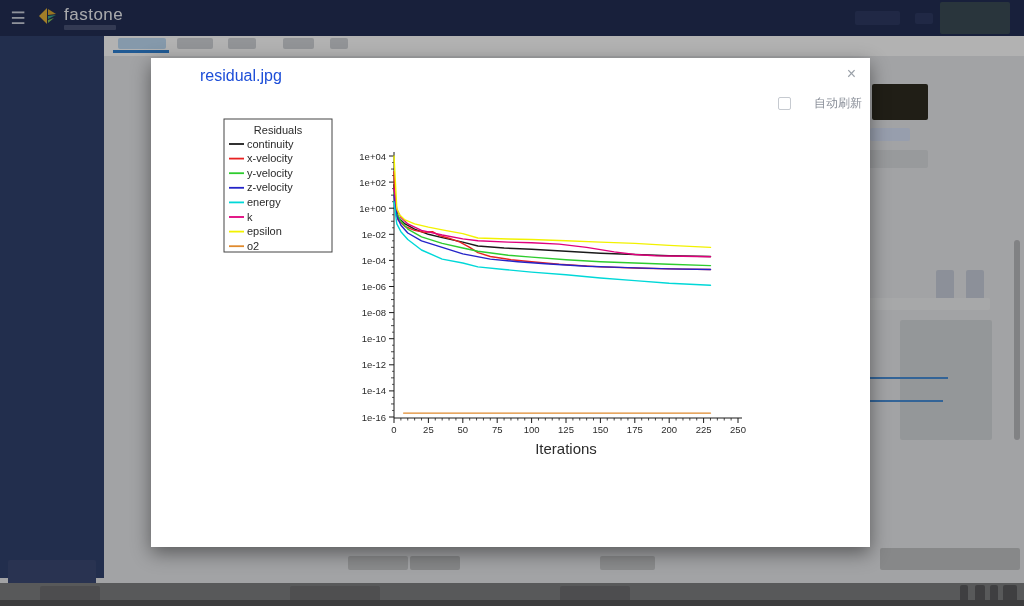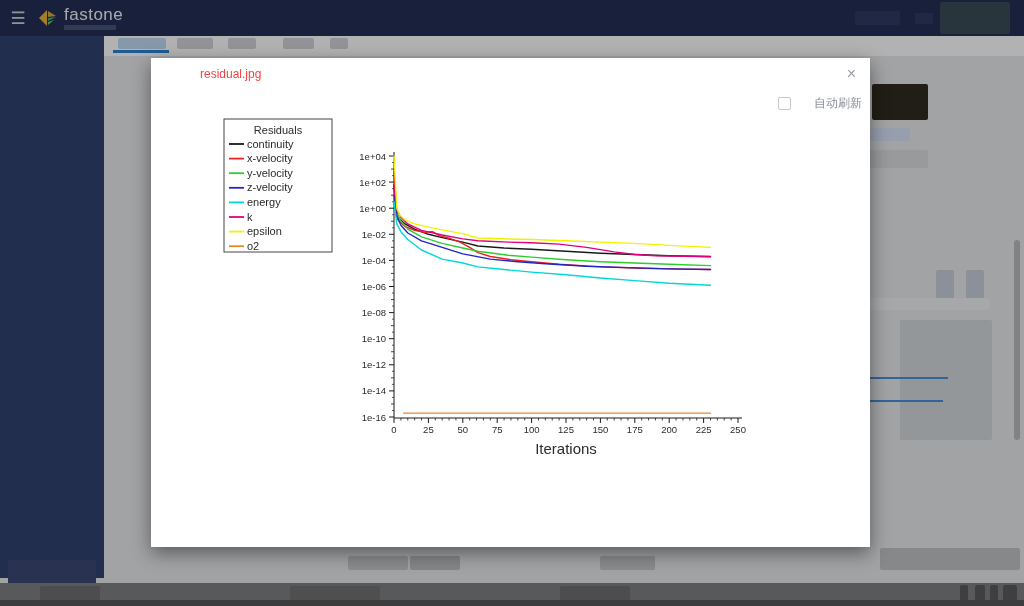--- a/index.html
+++ b/index.html
@@ -3,41 +3,41 @@
 <meta charset="utf-8">
 <style>
   * { margin:0; padding:0; box-sizing:border-box; }
   body { font-family:"Liberation Sans", sans-serif; background:#333; }
   .screen { position:relative; width:1024px; height:606px; overflow:hidden; background:#e9eaec; }
   .abs { position:absolute; }
 
   
   .topbar { left:0; top:0; width:1024px; height:36px; background:#232e55; display:flex; align-items:center; z-index:1; }
   .menu-btn { width:36px; text-align:center; color:#cdd2de; font-size:17px; cursor:pointer; }
-  .brand { display:flex; align-items:center; gap:6px; margin-left:2px; }
+  .brand { display:flex; align-items:flex-start; gap:6px; margin-left:2px; }
   .brand-text { color:#f2f4f8; font-size:17px; letter-spacing:0.5px; font-weight:400; line-height:1; }
   .brand-sub { width:52px; height:5px; background:#4a5478; margin-top:2px; border-radius:1px; }
   .tb-blob { position:absolute; border-radius:2px; }
 
   
   .sidebar { left:0; top:36px; width:104px; height:542px; background:#32426f; z-index:1; }
   .content { left:104px; top:36px; width:920px; height:547px; background:#e9eaec; z-index:1; }
   .tabstrip { position:absolute; left:0; top:0; width:920px; height:20px; background:#ffffff; }
   .blob { position:absolute; background:#d2d5d9; border-radius:2px; }
 
   .taskbar { left:0; top:583px; width:1024px; height:23px; background:#7e8082; z-index:1; }
   .taskline { left:0; top:600px; width:1024px; height:6px; background:#565658; z-index:2; }
 
   
   .overlay { left:0; top:0; width:1024px; height:606px; background:rgba(0,0,0,0.30); z-index:5; }
 
   
   .modal { left:151px; top:58px; width:719px; height:489px; background:#ffffff; z-index:10;
            box-shadow:0 6px 18px rgba(0,0,0,0.45); }
-  .modal-title { position:absolute; left:13px; top:9px; font-size:12px; color:#ef4444;padding-left:36px; }
+  .modal-title { position:absolute; left:13px; top:9px; font-size:16px; color:#1d4ed8;padding-left:36px; }
   .modal-close { position:absolute; right:10px; top:4px; font-size:16px; color:#9aa0a8; cursor:pointer; line-height:1.2; padding:2px 4px; }
   .autorefresh { position:absolute; right:8px; top:37px; display:flex; align-items:center; gap:23px; }
   .checkbox { width:13px; height:13px; border:1px solid #c6cad0; background:#fff; border-radius:2px; cursor:pointer; }
   .autorefresh-label { font-size:12px; color:#8a8f99; }
   #chart-svg { position:absolute; left:0; top:0; }
 </style>
 </head>
 <body>
 
 <div class="screen">

